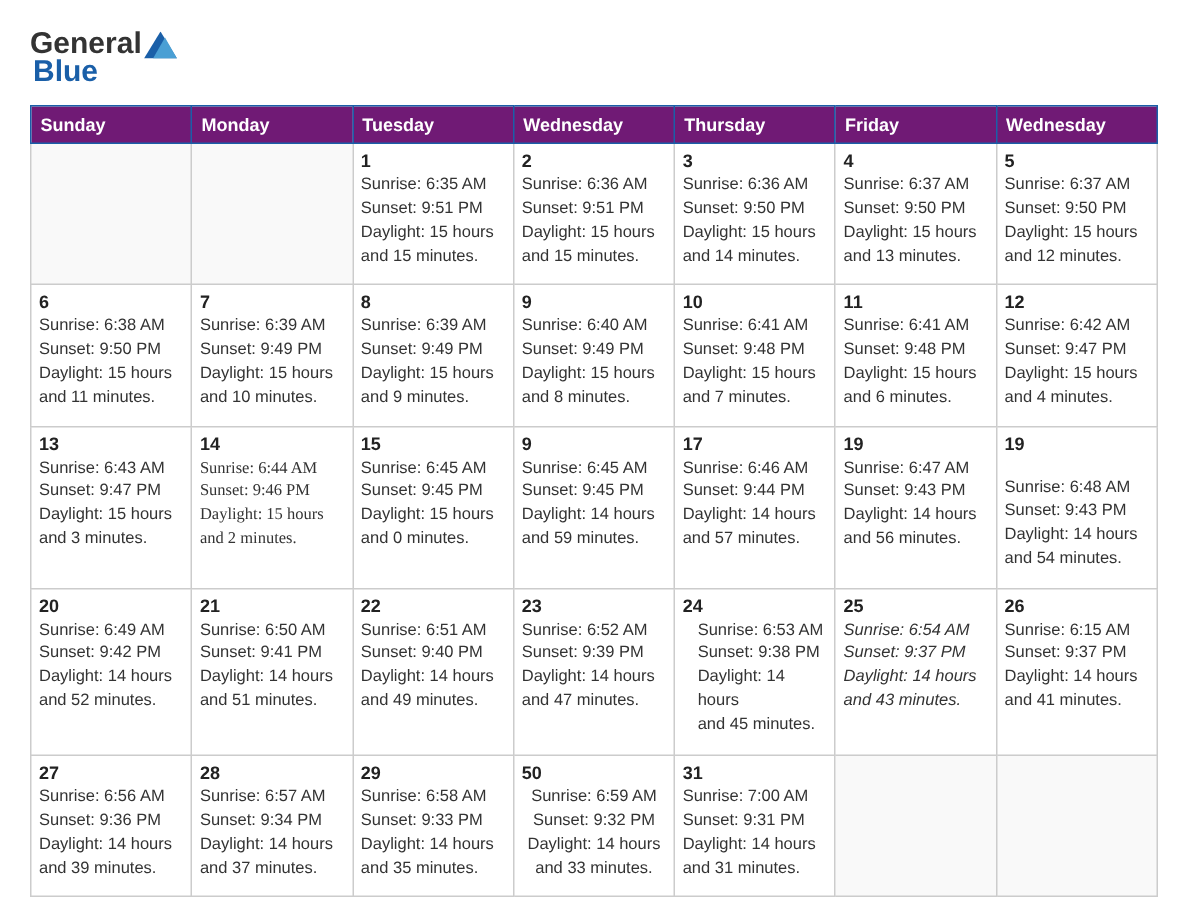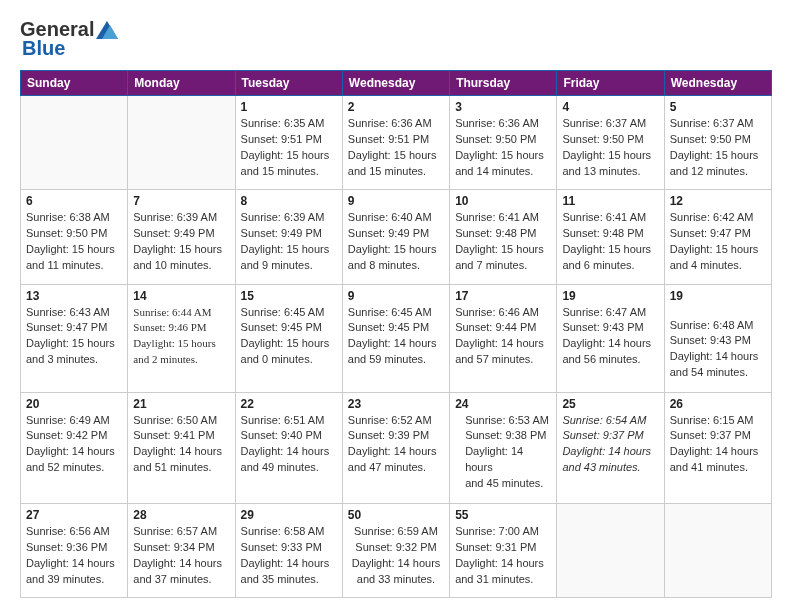--- a/index.html
+++ b/index.html
@@ -354,21 +354,21 @@
 and 35 minutes.</div>
           </td>
           <td>
             <span class="day-number">50</span>
             <div class="day-info" style="white-space: pre-line; text-align: center;">Sunrise: 6:59 AM
 Sunset: 9:32 PM
 Daylight: 14 hours
 and 33 minutes.</div>
           </td>
           <td>
-            <span class="day-number">55</span>
+            <span class="day-number">31</span>
             <div class="day-info" style="white-space: pre-line;">Sunrise: 7:00 AM
 Sunset: 9:31 PM
 Daylight: 14 hours
 and 31 minutes.</div>
           </td>
           <td class="empty-cell"></td>
           <td class="empty-cell"></td>
         </tr>
       </tbody>
   </table>

